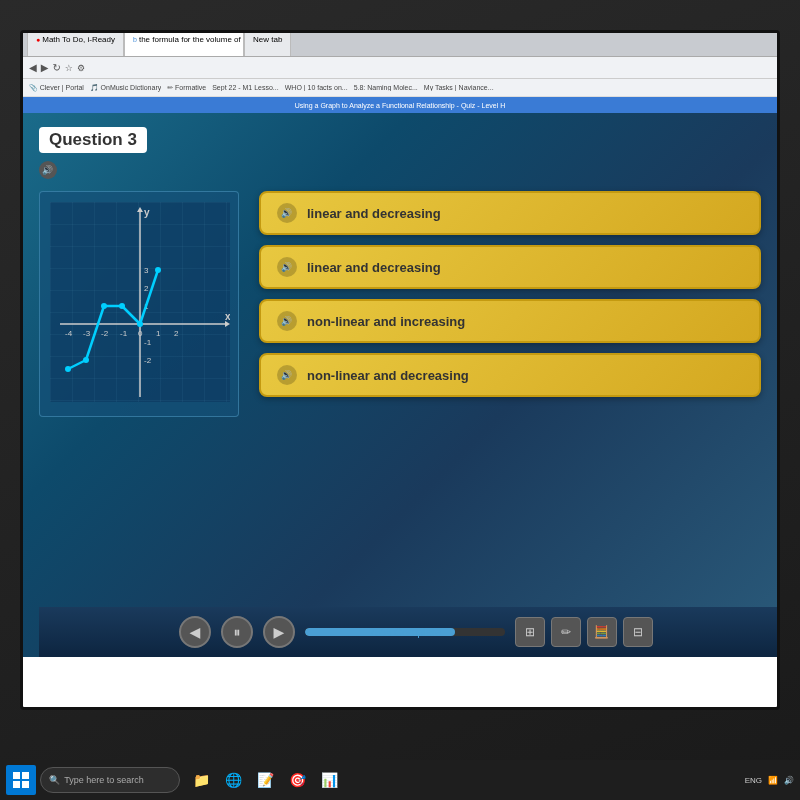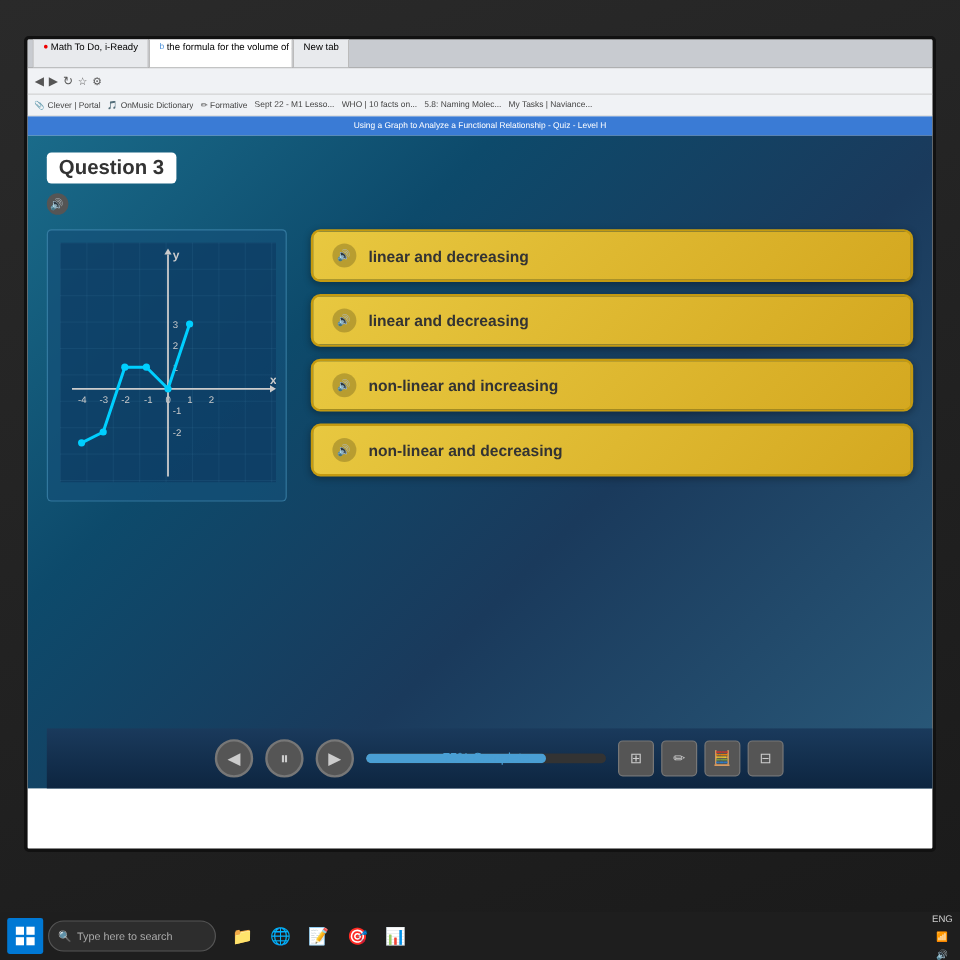--- a/index.html
+++ b/index.html
@@ -337,21 +337,20 @@
       font-size: 14px;
     }
 
     .sys-tray {
       margin-left: auto;
       display: flex;
       align-items: center;
       gap: 6px;
       color: #ccc;
       font-size: 8px;
-      flex-direction: column;
     }
   </style>
 </head>
 <body>
 
 <div class="laptop-shell">
 
   <div class="screen">
 
     <div class="tab-bar">

